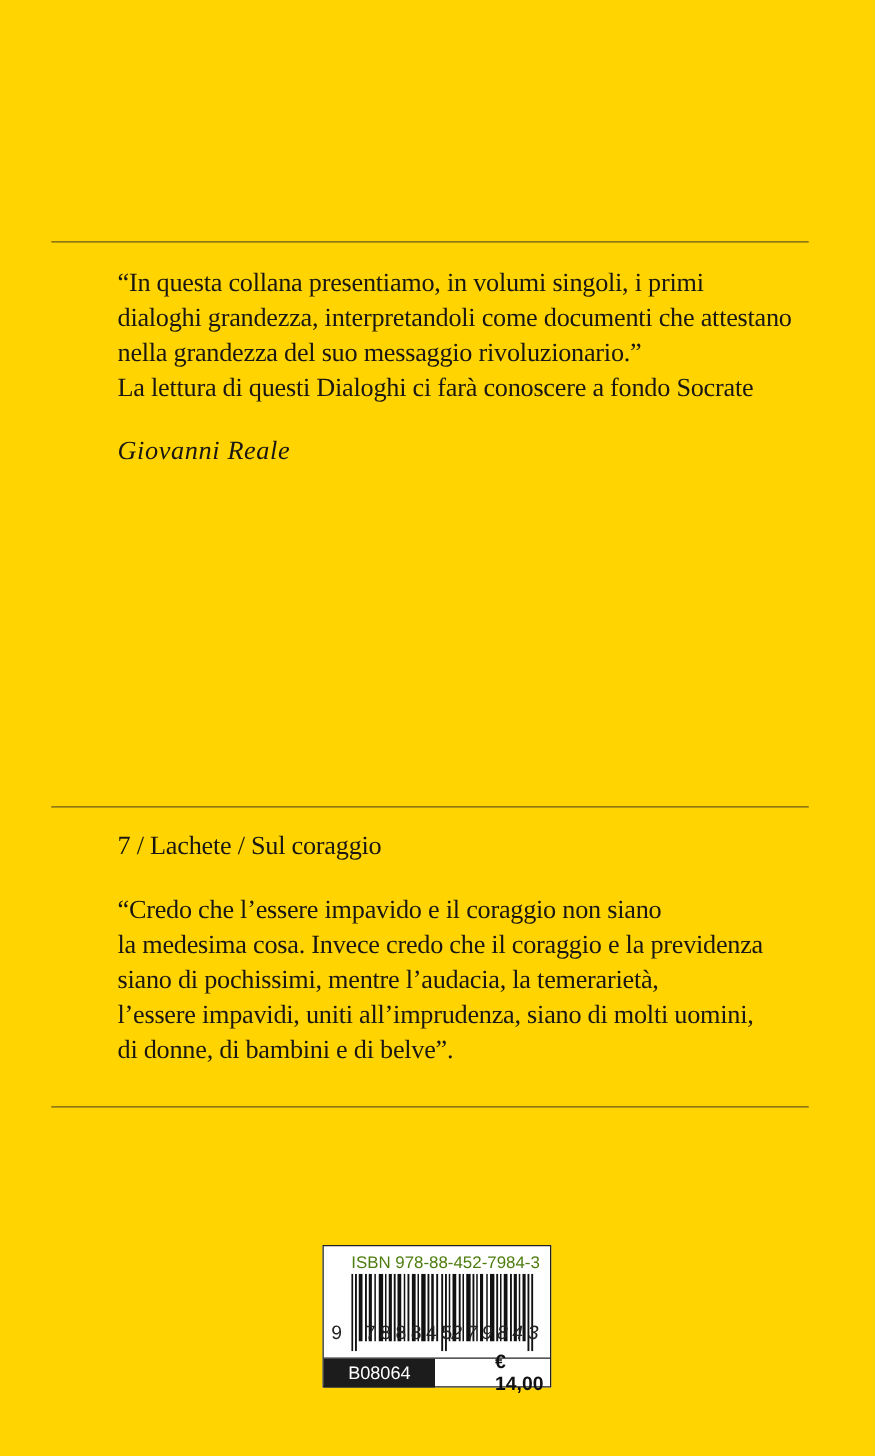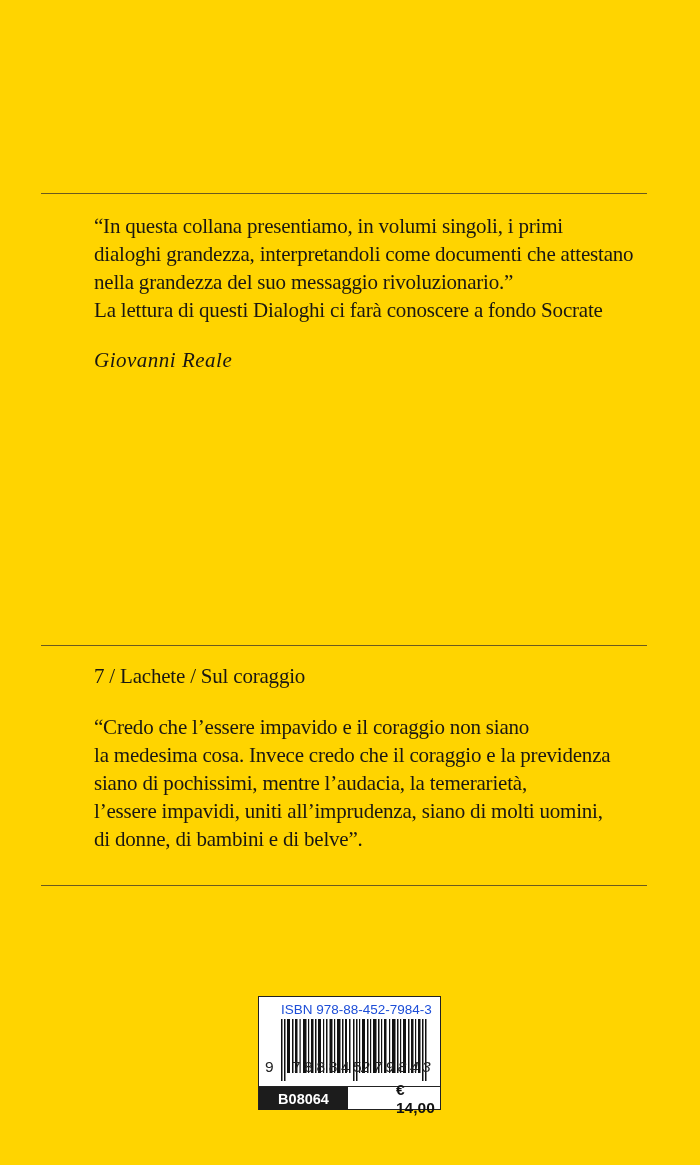--- a/index.html
+++ b/index.html
@@ -25,39 +25,39 @@
     .author { font-style: italic; letter-spacing: 0.5px; }
     .barcode-box {
       position: absolute; left: 258px; top: 996px;
       width: 183px; height: 114px;
       background: #fff; border: 1px solid #222;
       box-sizing: border-box;
       font-family: "Liberation Sans", "DejaVu Sans", sans-serif;
     }
     .isbn-text {
       position: absolute; left: 22px; top: 5px;
-      font-size: 13.5px; color: #1d4ed8; white-space: nowrap;
+      font-size: 13.5px; color: #4d7c0f; white-space: nowrap;
     }
     .bars {
       position: absolute; left: 22px; top: 22px; width: 150px; height: 62px;
     }
     .digits {
       position: absolute; left: 0; top: 0; width: 181px; height: 84px;
       font-size: 15.5px; color: #222;
     }
     .digit-first { position: absolute; left: 6px; top: 61px; }
     .digits-left { position: absolute; left: 33px; top: 61px; letter-spacing: 3.6px; }
     .digits-right { position: absolute; left: 102px; top: 61px; letter-spacing: 3.6px; font-style: italic; }
     .bottom-row {
       position: absolute; left: 0; top: 89px; width: 181px; height: 23px;
       border-top: 1px solid #222; display: flex;
     }
     .code-cell {
       width: 89px; background: #1c1c1c; color: #fff;
-      font-weight: bold; font-size: 14.5px;
+      font-weight: normal; font-size: 14.5px;
       display: flex; align-items: center; justify-content: center;
     }
     .price-cell {
       flex: 1; color: #111; font-weight: bold; font-size: 15.5px;
       display: flex; align-items: center; justify-content: center; padding-left: 48px;
     }
   </style>
 </head>
 <body>
 

